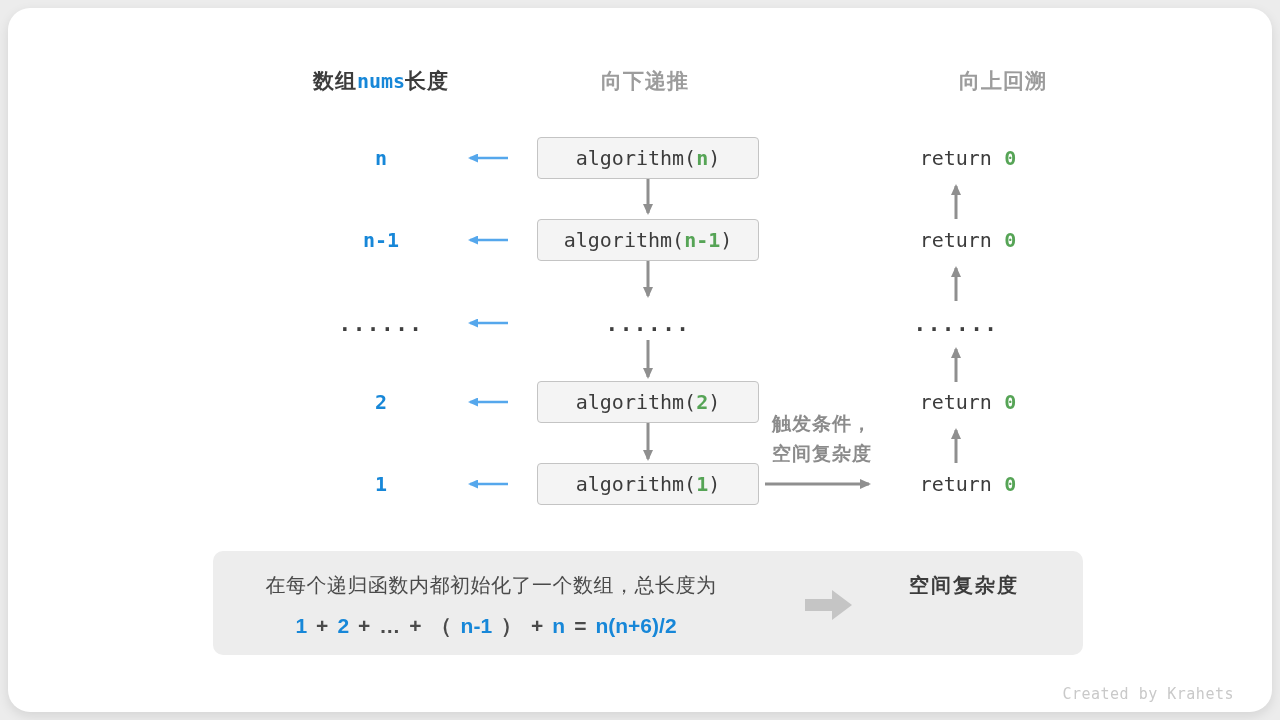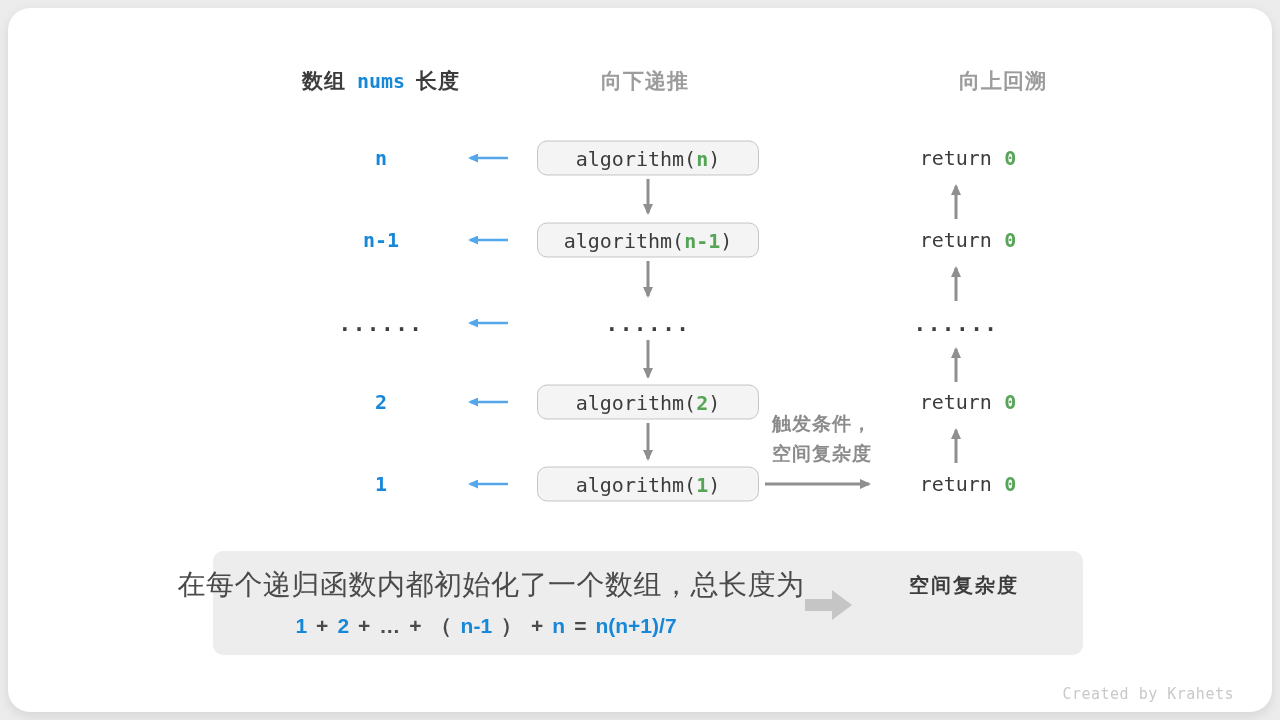--- a/index.html
+++ b/index.html
@@ -15,52 +15,52 @@
   .card{
     position:absolute;left:8px;top:8px;width:1264px;height:704px;
     background:#FFFFFF;border-radius:22px;
     box-shadow:0 4px 12px rgba(0,0,0,0.10);
   }
   .abs{position:absolute;transform:translate(-50%,-50%);white-space:nowrap;}
   .overlay{position:absolute;left:0;top:0;width:1280px;height:720px;pointer-events:none;}
 
   
   .hdr{font-size:21px;font-weight:700;color:var(--gray-header);letter-spacing:1px;}
-  .hdr-left{display:flex;gap:11px;align-items:baseline;}
+  .hdr-left{display:flex;align-items:baseline;}
   .hdr-left .cjk{color:var(--dark);}
   .hdr-left .code{color:var(--blue);font-family:"DejaVu Sans Mono",monospace;font-weight:700;font-size:20px;letter-spacing:0;}
 
   
   .rowlabel{font-family:"DejaVu Sans Mono",monospace;font-weight:700;font-size:20px;color:var(--blue);}
 
   
   .callbox{
-    width:222px;height:35px;background:var(--box-fill);
-    border:1.6px solid var(--box-border);border-radius:10px;
+    width:222px;height:42px;background:var(--box-fill);
+    border:1.6px solid var(--box-border);border-radius:4px;
     display:flex;align-items:center;justify-content:center;
     font-family:"DejaVu Sans Mono",monospace;font-size:20px;color:var(--dark);
   }
   .callbox .arg{color:var(--green);font-weight:700;}
 
   
   .ret{font-family:"DejaVu Sans Mono",monospace;font-size:20px;color:var(--dark);margin-left:12px;}
   .ret .zero{color:var(--green);font-weight:700;margin-left:0.62em;}
 
   
   .dots{font-family:"DejaVu Sans Mono",monospace;font-weight:700;font-size:21px;
         color:#3F3F3F;letter-spacing:1.5px;line-height:10px;}
 
   
   .annotation{position:absolute;left:764px;top:401px;font-size:19px;font-weight:700;
               color:var(--annotation-gray);line-height:30px;letter-spacing:1px;}
 
   
   .panel{position:absolute;left:205px;top:543px;width:870px;height:104px;
          background:var(--panel-fill);border-radius:10px;}
-  .s-line1{font-size:28px;color:var(--op-gray);letter-spacing:0.5px;}
+  .s-line1{font-size:20px;color:var(--op-gray);letter-spacing:0.5px;}
   .s-formula{display:flex;gap:9px;align-items:baseline;
              font-size:21px;font-weight:700;}
   .tok-blue{color:var(--blue);}
   .tok-gray{color:var(--op-gray);}
   .s-title{font-size:20px;font-weight:700;color:var(--dark);letter-spacing:2px;}
   .s-value{font-size:22px;font-weight:700;color:var(--orange);letter-spacing:1px;}
   .s-value sup{font-size:14px;}
 
   
   .arrow-gray{stroke:var(--arrow-gray);stroke-width:3;}
@@ -171,21 +171,21 @@
         <span class="tok-blue">2</span>
         <span class="tok-gray">+</span>
         <span class="tok-gray">…</span>
         <span class="tok-gray">+</span>
         <span class="tok-gray">（</span>
         <span class="tok-blue">n-1</span>
         <span class="tok-gray">）</span>
         <span class="tok-gray">+</span>
         <span class="tok-blue">n</span>
         <span class="tok-gray">=</span>
-        <span class="tok-blue">n(n+1)/7</span>
+        <span class="tok-blue">n(n+6)/2</span>
       </div>
 
     <svg style="position:absolute;left:797px;top:582px;" width="48" height="30" viewBox="0 0 48 30">
       <polygon class="block-arrow" points="0,9 27,9 27,0 47,15 27,30 27,21 0,21"></polygon>
     </svg>
 
     <div class="abs s-title" style="left:956px;top:577px;">空间复杂度</div>
 
     <div class="watermark">Created by Krahets</div>
 

